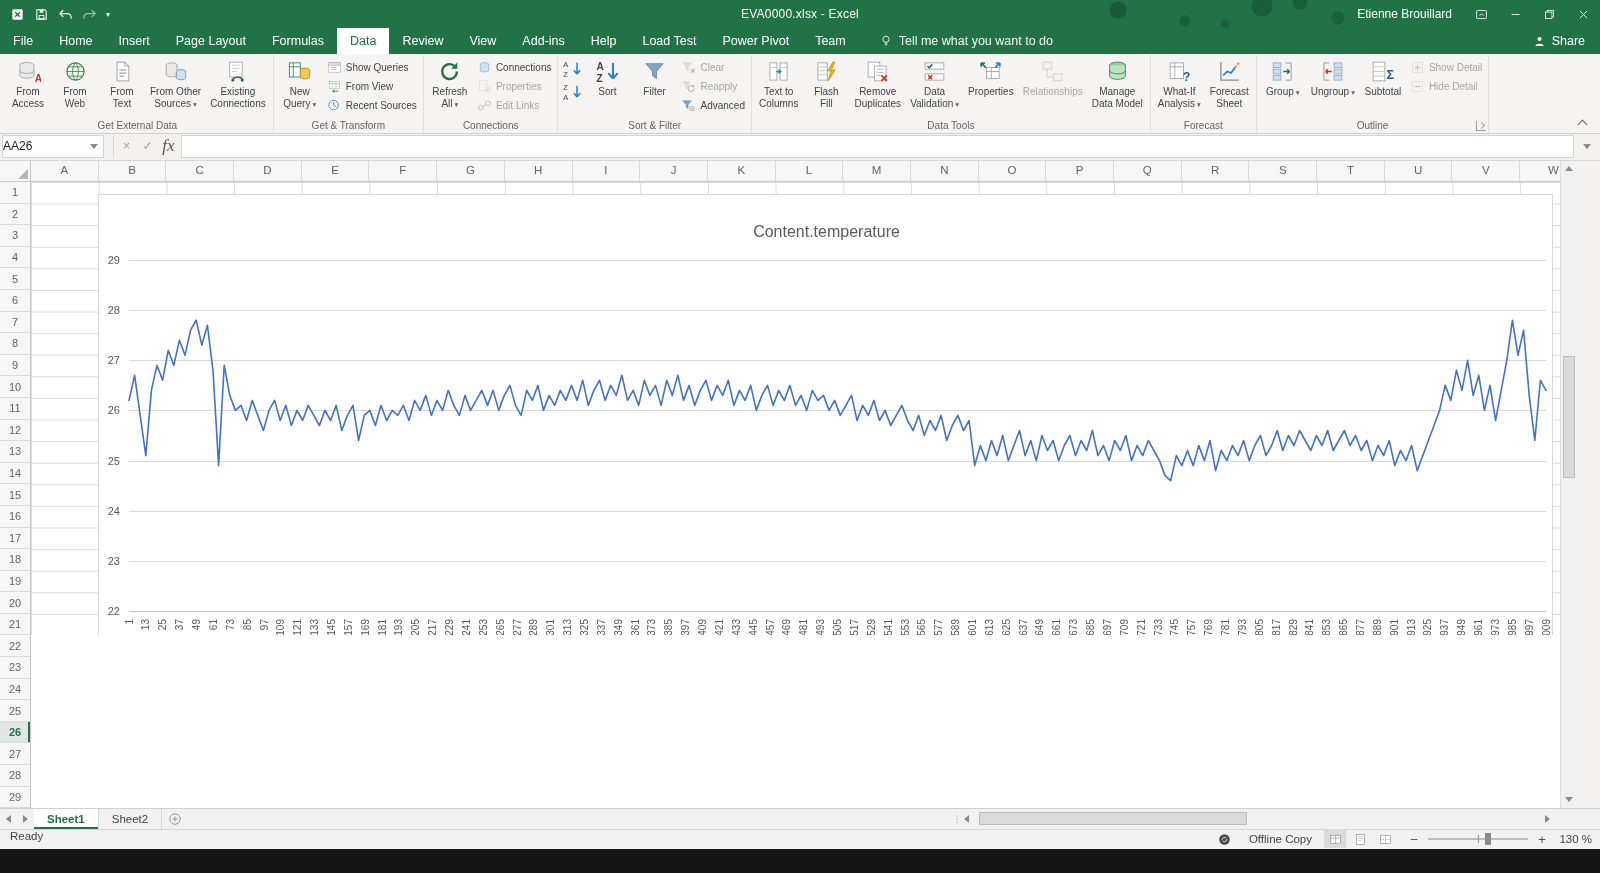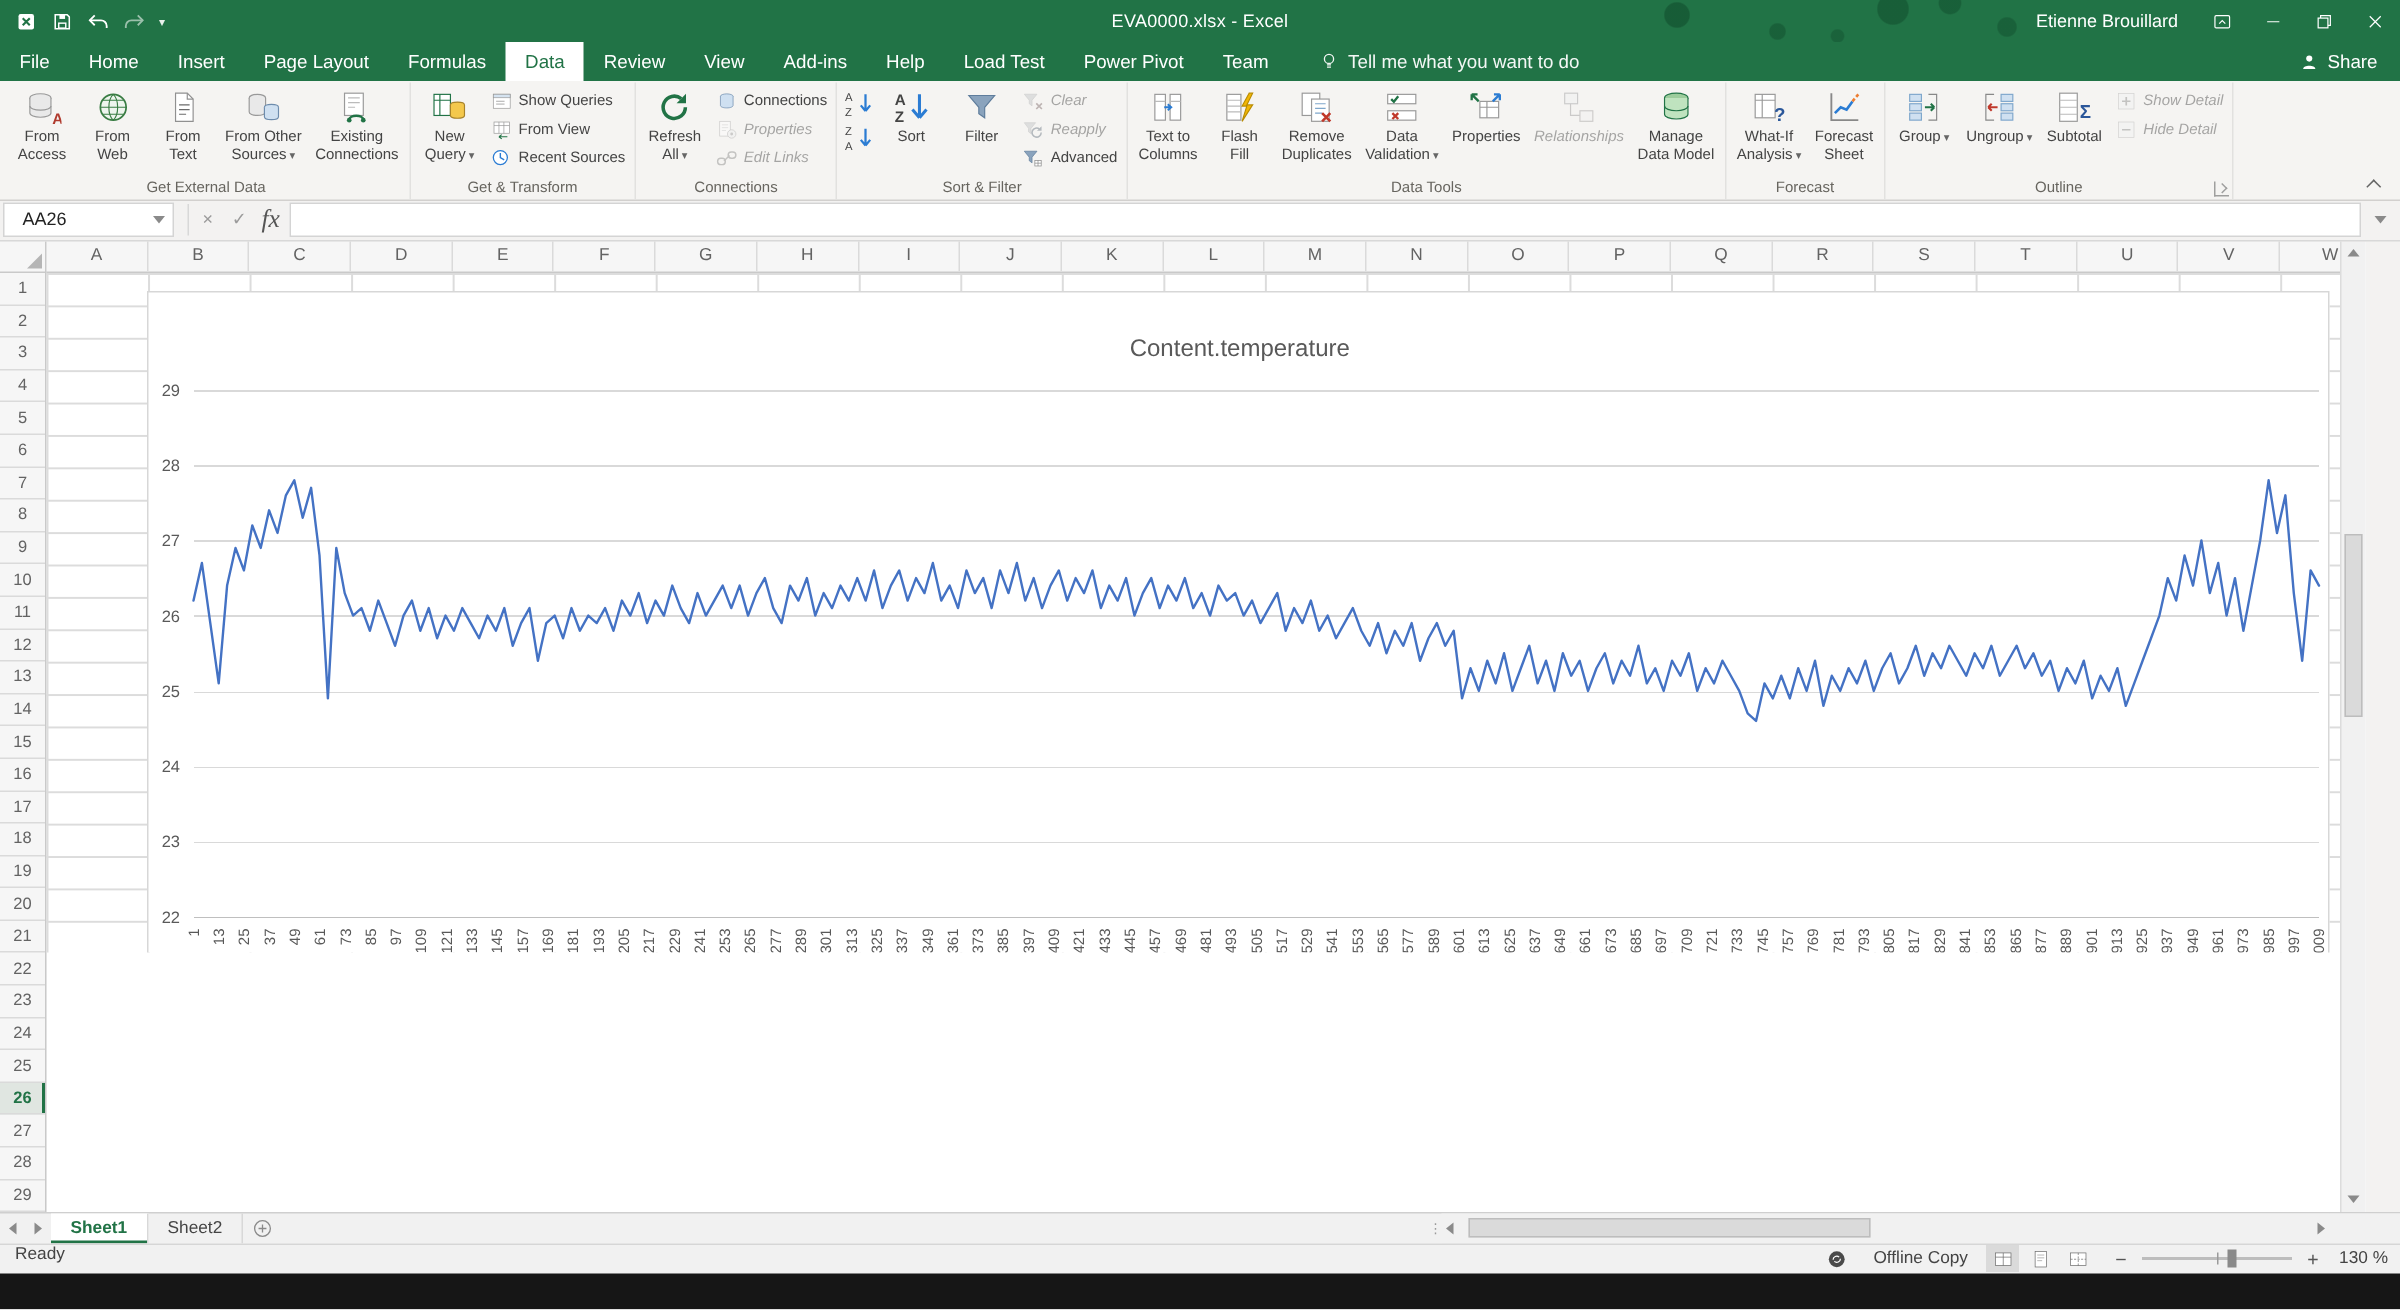--- a/index.html
+++ b/index.html
@@ -45,35 +45,35 @@
   .rglabel{height:15px;font-size:10px;color:#67655f;text-align:center;line-height:15px;white-space:nowrap;}
   .rbig{display:flex;flex-direction:column;align-items:center;justify-content:flex-start;
         padding:3px 4px 0;min-width:38px;cursor:default;}
   .bicon{width:25px;height:25px;margin-bottom:2px;flex:none;}
   .blabel{font-size:10px;color:#444;text-align:center;line-height:1.22;white-space:nowrap;}
   .rcol{display:flex;flex-direction:column;justify-content:flex-start;gap:2px;padding-top:3px;}
   .rsmall{display:flex;align-items:center;gap:4px;font-size:10px;color:#444;padding:1px 3px;white-space:nowrap;}
   .sicon{width:15px;height:15px;flex:none;display:inline-flex;}
   .rcol2{display:flex;flex-direction:column;gap:3px;padding:3px 1px 0;}
   .rcol2 .sbtn{width:20px;height:20px;}
-  .disabled{opacity:.45;filter:grayscale(85%);font-style:italic;}
+  .disabled{opacity:.45;filter:grayscale(85%);}
   .dd{font-size:7.5px;color:#666;margin-left:2px;}
   .dlauncher{position:absolute;right:2px;bottom:2px;width:9px;height:9px;border-left:1px solid #8a8a8a;
              border-bottom:1px solid #8a8a8a;opacity:.8;}
   .dlauncher:after{content:"";position:absolute;left:2px;bottom:2px;width:4px;height:4px;
                    border-right:1px solid #8a8a8a;border-bottom:1px solid #8a8a8a;transform:rotate(-45deg);}
   .ribcollapse{position:absolute;right:14px;bottom:6px;width:8px;height:8px;}
   .ribcollapse:before{content:"";position:absolute;left:1px;top:2px;width:6px;height:6px;
                       border-left:1.5px solid #666;border-top:1.5px solid #666;transform:rotate(45deg);}
 
   
   .fbar{position:absolute;top:132px;left:0;right:0;height:28px;background:#f3f2f1;display:flex;
         align-items:center;border-bottom:1px solid #d8d8d8;padding:0;z-index:15;}
   .namebox{width:100px;height:21px;background:#fff;border:1px solid #d4d4d4;display:flex;align-items:center;
-           font-size:12px;padding-left:12px;color:#222;margin-left:2px;}
+           font-size:12px;padding-left:0;color:#222;margin-left:2px;}
   .nb-dd{margin-left:auto;margin-right:5px;}
   .fsep{width:9px;height:21px;border-right:1px solid #d8d8d8;margin-right:2px;}
   .fbtn{width:21px;height:21px;display:flex;align-items:center;justify-content:center;
         color:#9b9b9b;font-size:12px;}
   .fx{font-family:"Liberation Serif",serif;font-style:italic;color:#555;font-size:17px;}
   .finput{flex:1;height:21px;background:#fff;border:1px solid #d4d4d4;margin-left:2px;}
   .fchev{width:26px;height:21px;display:flex;align-items:center;justify-content:center;}
 
   
   .corner{position:absolute;left:0;top:160px;width:31px;height:22px;background:#f6f6f6;

